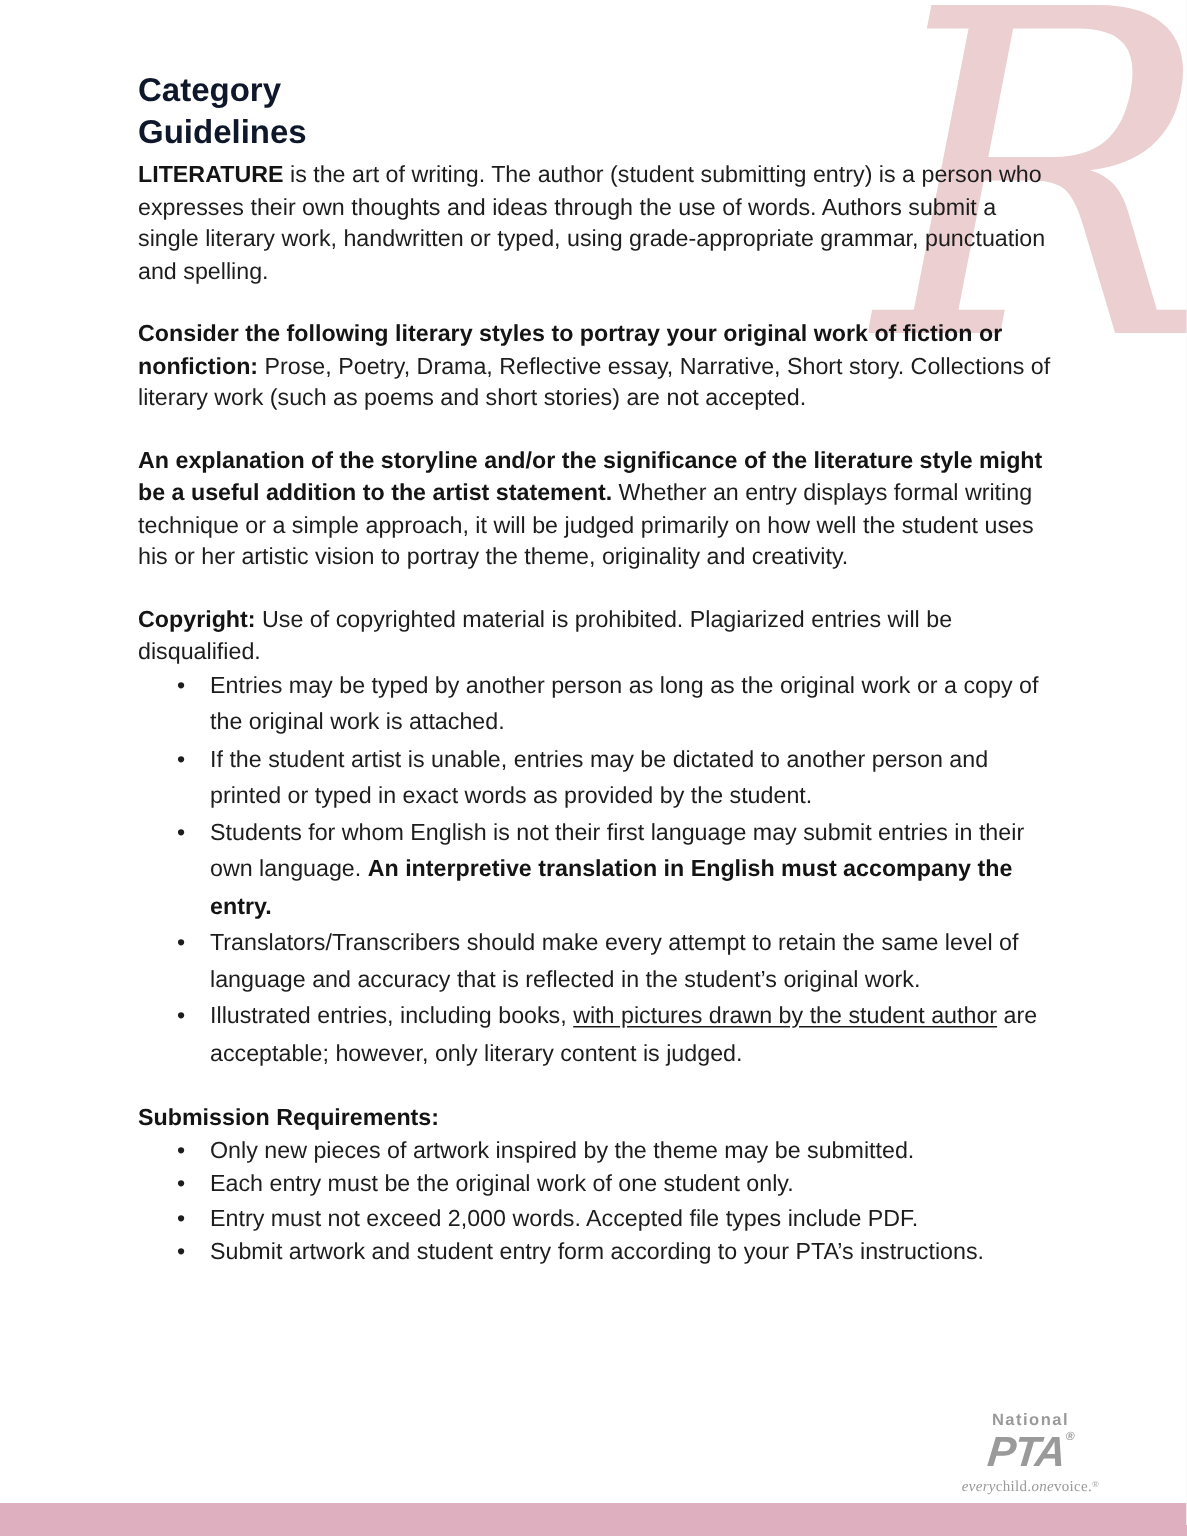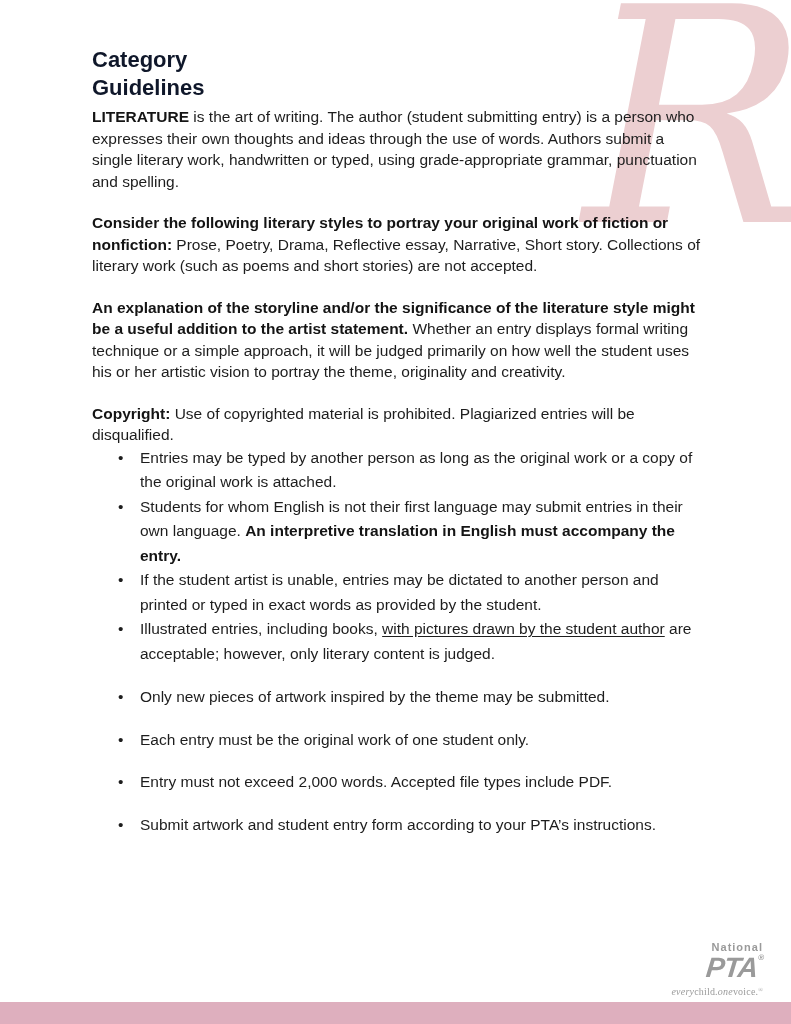--- a/index.html
+++ b/index.html
@@ -58,36 +58,35 @@
     margin:0;
     padding:0 0 0 48px;
     list-style:none;
   }
   ul.doc-list li{
     position:relative;
     line-height:24.5px;
   }
   ul.doc-list.tight li{
     line-height:22.5px;
-    margin-top:20px;
   }
   ul.doc-list li::before{
     content:"\2022";
     position:absolute;
     left:-22px;
     top:0;
   }
   .u{text-decoration:underline;text-underline-offset:2px;}
   .subm-heading{margin-top:7px;}
   .logo{
     position:absolute;
     top:942px;
     right:28px;
     width:152px;
-    text-align:right;
+    text-align:center;
     color:var(--logo-gray);
     line-height:1;
   }
   .logo-national{
     font-size:11px;
     font-weight:bold;
     letter-spacing:1px;
   }
   .logo-pta{
     font-size:28px;
@@ -138,25 +137,27 @@
 
     <p class="para"><strong>Consider the following literary styles to portray your original work of fiction or nonfiction:</strong><span> Prose, Poetry, Drama, Reflective essay, Narrative, Short story. Collections of literary work (such as poems and short stories) are not accepted.</span></p>
 
     <p class="para"><strong>An explanation of the storyline and/or the significance of the literature style might be a useful addition to the artist statement.</strong><span> Whether an entry displays formal writing technique or a simple approach, it will be judged primarily on how well the student uses his or her artistic vision to portray the theme, originality and creativity.</span></p>
 
     <p class="para"><strong>Copyright:</strong><span> Use of copyrighted material is prohibited. Plagiarized entries will be disqualified.</span></p>
 
 
     <ul class="doc-list">
       <li><span>Entries may be typed by another person as long as the original work or a copy of the original work is attached.</span></li>
+      <li><span>If the student artist is unable, entries may be dictated to another person and printed or typed in exact words as provided by the student.</span></li>
       <li><span>Students for whom English is not their first language may submit entries in their own language. </span><strong>An interpretive translation in English must accompany the entry.</strong></li>
-      <li><span>If the student artist is unable, entries may be dictated to another person and printed or typed in exact words as provided by the student.</span></li>
+      <li><span>Translators/Transcribers should make every attempt to retain the same level of language and accuracy that is reflected in the student’s original work.</span></li>
       <li><span>Illustrated entries, including books, </span><span class="u">with pictures drawn by the student author</span><span> are acceptable; however, only literary content is judged.</span></li>
     </ul>
 
+    <p class="para heading-only subm-heading"><strong>Submission Requirements:</strong></p>
 
     <ul class="doc-list tight">
       <li><span>Only new pieces of artwork inspired by the theme may be submitted.</span></li>
       <li><span>Each entry must be the original work of one student only.</span></li>
       <li><span>Entry must not exceed 2,000 words. Accepted file types include PDF.</span></li>
       <li><span>Submit artwork and student entry form according to your PTA’s instructions.</span></li>
     </ul>
 
   </div>
 

